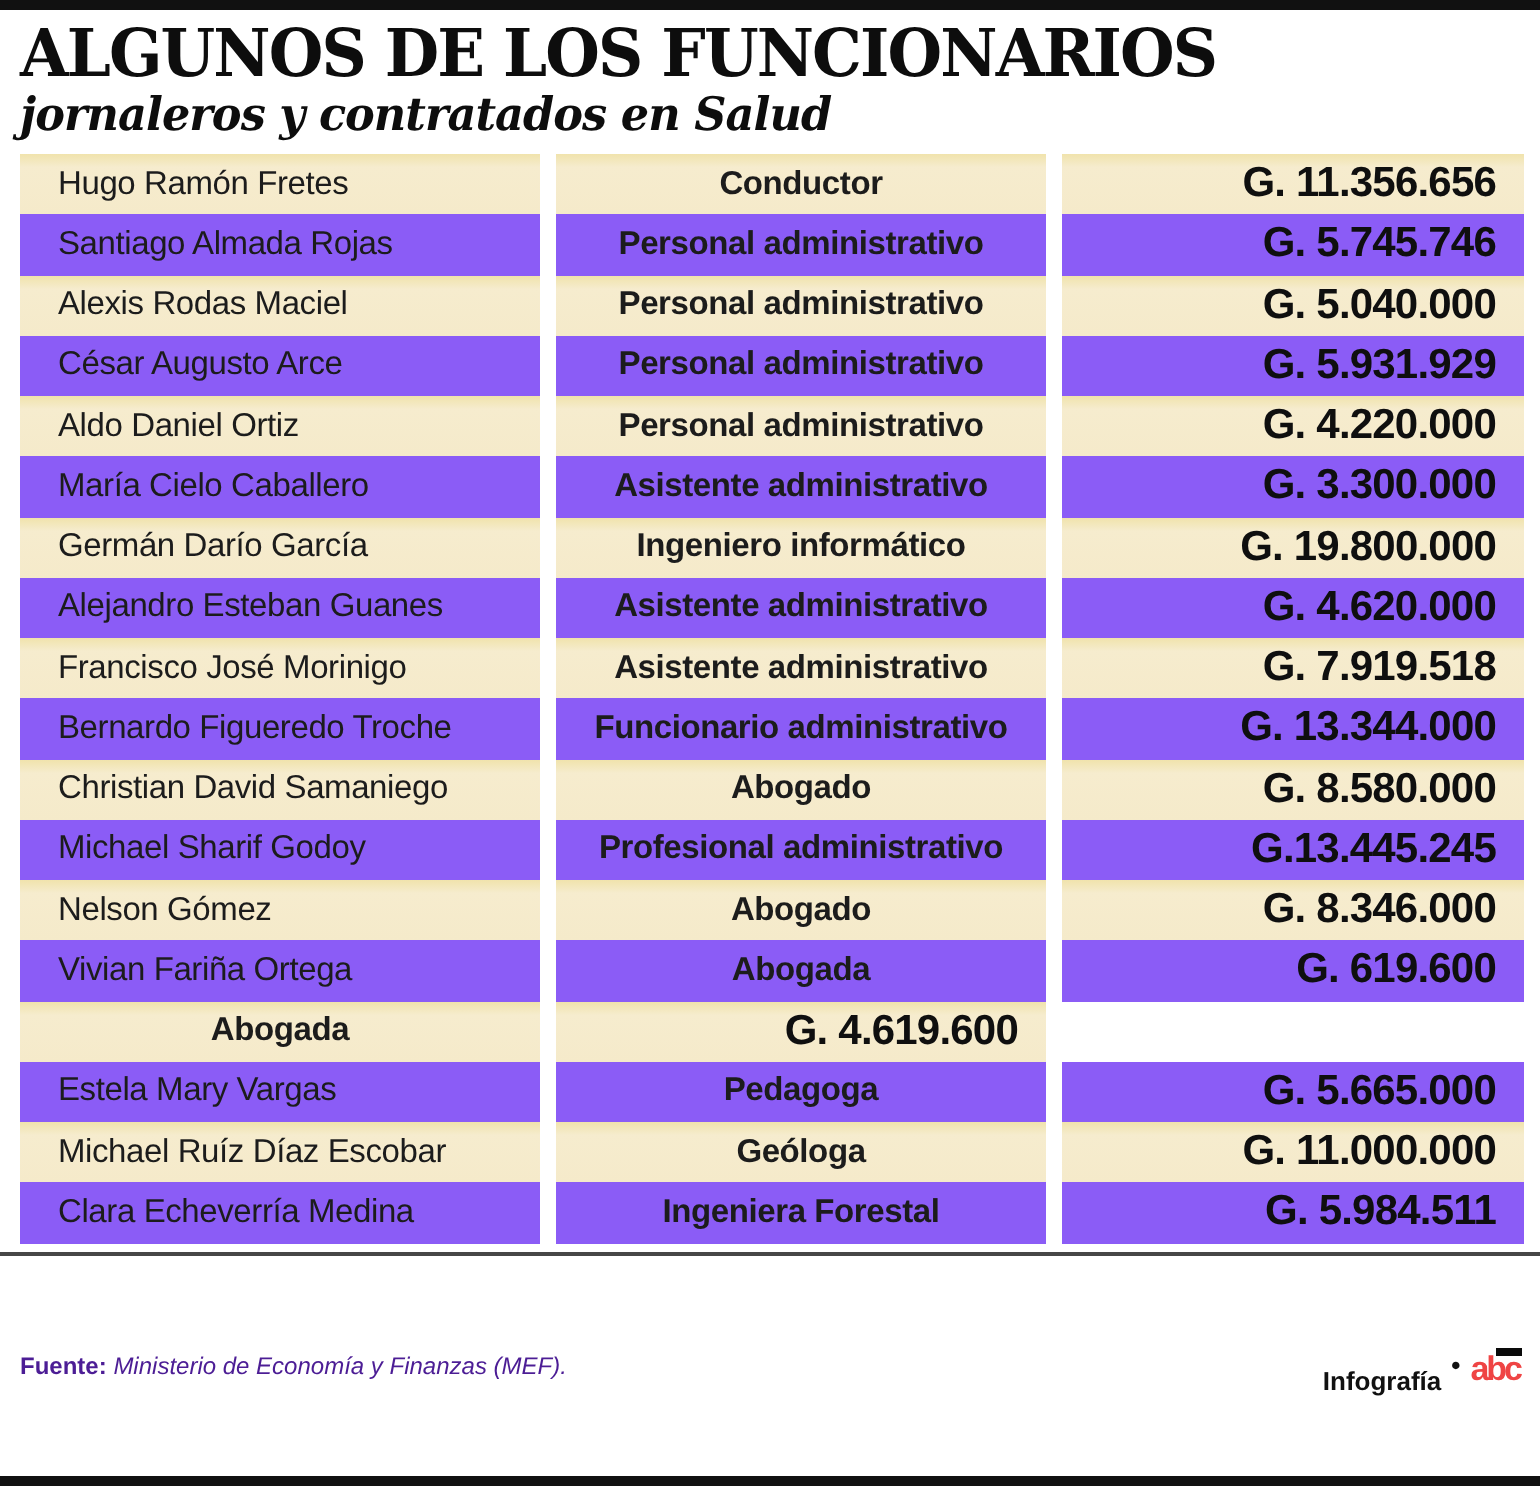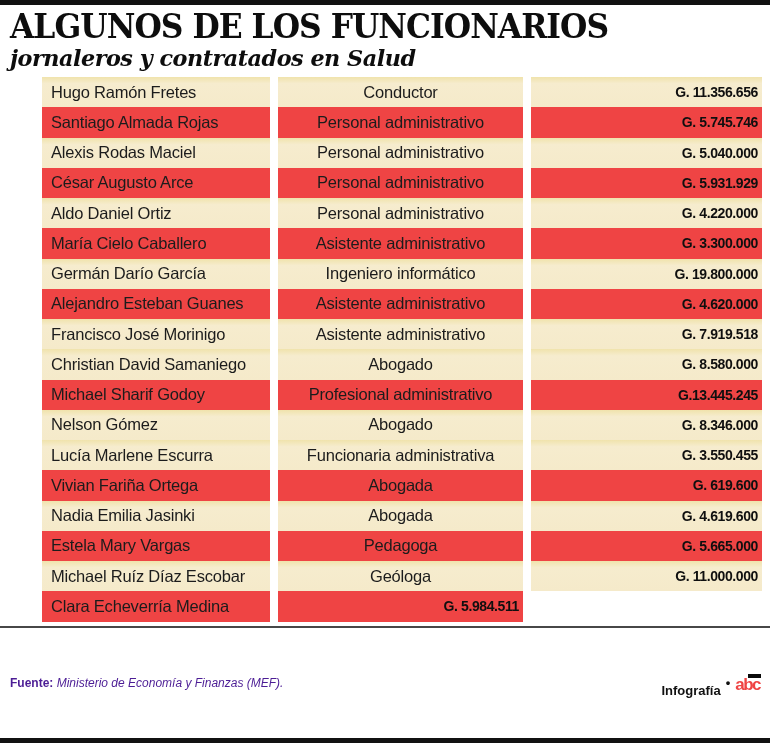--- a/index.html
+++ b/index.html
@@ -88,35 +88,35 @@
     font-size:16.5px;
     letter-spacing:-0.2px;
     color:#1c1c1c;
     overflow:hidden;
     white-space:nowrap;
   }
   .row.cream .cell{
     background:linear-gradient(180deg,#f0e3ac 0%,#f6ecce 22%,#f5eaca 100%);
   }
   .row.white .cell{
-    background:#ef4444;
+    background:#8b5cf6;
   }
   .cell.name{
-    padding-left:9px;
+    padding-left:19px;
     justify-content:flex-start;
-    margin-left:32px;
   }
   .cell.role{
     justify-content:center;
+    font-weight:bold;
   }
   .cell.amount{
-    padding-right:4px;
+    padding-right:14px;
     justify-content:flex-end;
     font-weight:bold;
-    font-size:14px;
+    font-size:21px;
     letter-spacing:-0.4px;
     color:#0f0f0f;
   }
   .pre-footer-space{height:4px;flex:0 0 auto;}
   .footer-divider{
     height:2px;
     background:#474747;
     flex:0 0 auto;
   }
   .footer{
@@ -217,62 +217,62 @@
         <div class="grid-row row white">
           <div class="cell name">Alejandro Esteban Guanes</div>
           <div class="cell role">Asistente administrativo</div>
           <div class="cell amount">G. 4.620.000</div>
         </div>
         <div class="grid-row row cream">
           <div class="cell name">Francisco José Morinigo</div>
           <div class="cell role">Asistente administrativo</div>
           <div class="cell amount">G. 7.919.518</div>
         </div>
+        <div class="grid-row row white">
+          <div class="cell name">Bernardo Figueredo Troche</div>
+          <div class="cell role">Funcionario administrativo</div>
+          <div class="cell amount">G. 13.344.000</div>
+        </div>
         <div class="grid-row row cream">
           <div class="cell name">Christian David Samaniego</div>
           <div class="cell role">Abogado</div>
           <div class="cell amount">G. 8.580.000</div>
         </div>
         <div class="grid-row row white">
           <div class="cell name">Michael Sharif Godoy</div>
           <div class="cell role">Profesional administrativo</div>
           <div class="cell amount">G.13.445.245</div>
         </div>
         <div class="grid-row row cream">
           <div class="cell name">Nelson Gómez</div>
           <div class="cell role">Abogado</div>
           <div class="cell amount">G. 8.346.000</div>
         </div>
-        <div class="grid-row row cream">
-          <div class="cell name">Lucía Marlene Escurra</div>
-          <div class="cell role">Funcionaria administrativa</div>
-          <div class="cell amount">G. 3.550.455</div>
-        </div>
         <div class="grid-row row white">
           <div class="cell name">Vivian Fariña Ortega</div>
           <div class="cell role">Abogada</div>
           <div class="cell amount">G. 619.600</div>
         </div>
         <div class="grid-row row cream">
-          <div class="cell name">Nadia Emilia Jasinki</div>
           <div class="cell role">Abogada</div>
           <div class="cell amount">G. 4.619.600</div>
         </div>
         <div class="grid-row row white">
           <div class="cell name">Estela Mary Vargas</div>
           <div class="cell role">Pedagoga</div>
           <div class="cell amount">G. 5.665.000</div>
         </div>
         <div class="grid-row row cream">
           <div class="cell name">Michael Ruíz Díaz Escobar</div>
           <div class="cell role">Geóloga</div>
           <div class="cell amount">G. 11.000.000</div>
         </div>
         <div class="grid-row row white">
           <div class="cell name">Clara Echeverría Medina</div>
+          <div class="cell role">Ingeniera Forestal</div>
           <div class="cell amount">G. 5.984.511</div>
         </div>
       </div>
   </div>
 
   <div class="pre-footer-space"></div>
   <div class="footer-divider"></div>
 
   <div class="footer">
     <div class="source">

